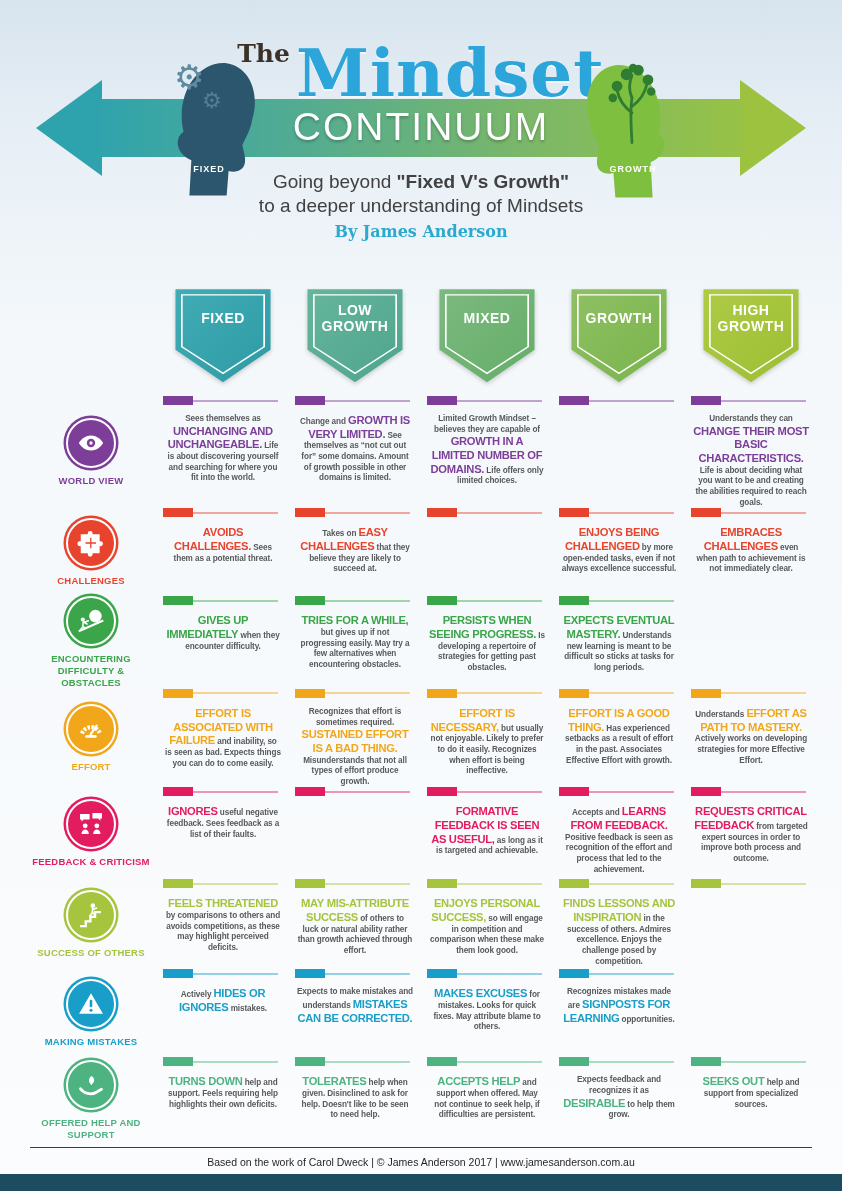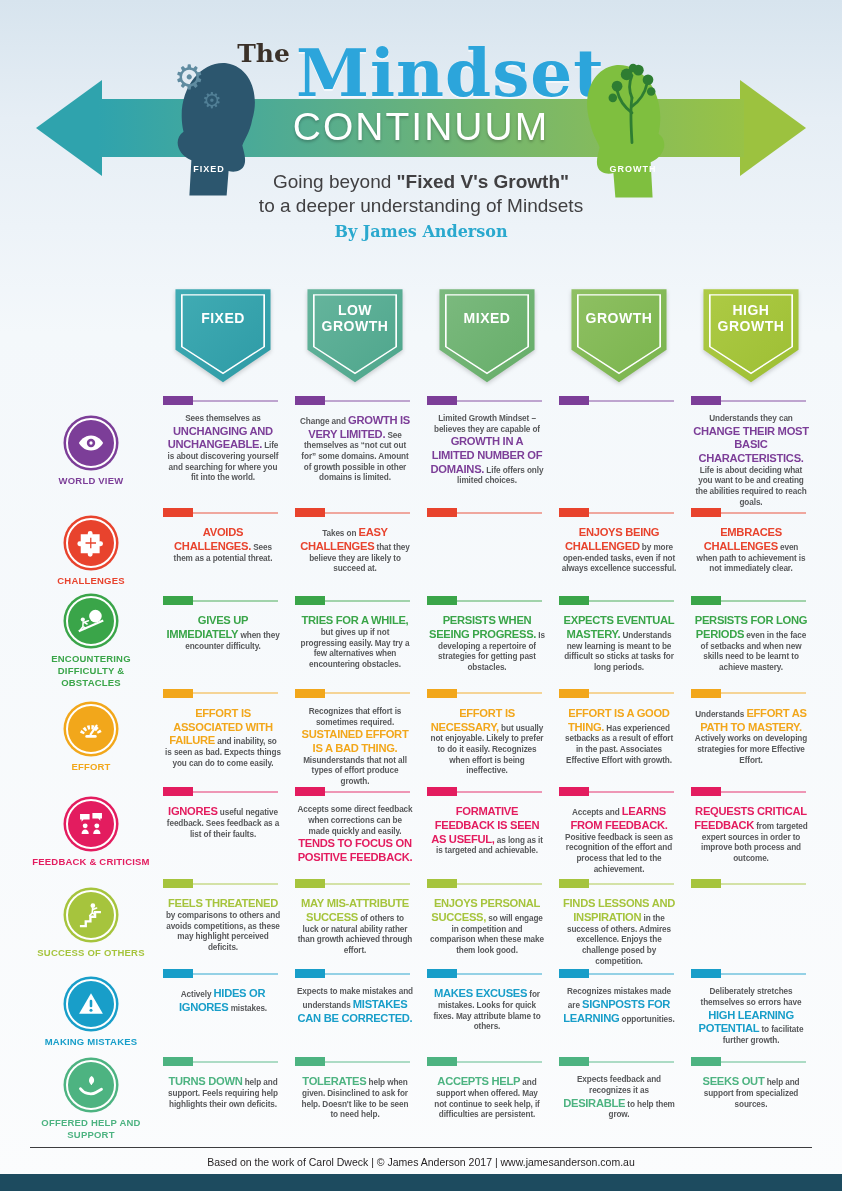--- a/index.html
+++ b/index.html
@@ -321,27 +321,20 @@
           </div>
           <p class="cell-p"><span class="em" style="color:#3aa549">PERSISTS WHEN SEEING PROGRESS.</span> <span class="reg">Is developing a repertoire of strategies for getting past obstacles.</span></p>
         </div>
         <div class="cell">
           <div class="cell-bar">
             <span class="bar-block" style="background:#3aa549"></span>
             <span class="bar-line" style="background:#3aa549"></span>
           </div>
           <p class="cell-p"><span class="em" style="color:#3aa549">EXPECTS EVENTUAL MASTERY.</span> <span class="reg">Understands new learning is meant to be difficult so sticks at tasks for long periods.</span></p>
         </div>
-        <div class="cell">
-          <div class="cell-bar">
-            <span class="bar-block" style="background:#3aa549"></span>
-            <span class="bar-line" style="background:#3aa549"></span>
-          </div>
-          <p class="cell-p"><span class="em" style="color:#3aa549">PERSISTS FOR LONG PERIODS</span> <span class="reg">even in the face of setbacks and when new skills need to be learnt to achieve mastery.</span></p>
-        </div>
       </div>
       <div class="grid-row" style="min-height: 92px;">
         <div class="row-label">
           <div class="icon-circle" style="background:#f2a71b;color:#f2a71b;box-shadow:0 0 0 2.5px #f2a71b">
             <svg viewBox="0 0 24 24">
               <path d="M4.3 15.8a8.2 8.2 0 0 1 15.4 0" fill="none" stroke="#fff" stroke-width="3.6" stroke-dasharray="2.1 1.3"></path>
               <path d="M11.7 16.6 16.8 9.2" stroke="#fff" stroke-width="1.9" stroke-linecap="round"></path>
               <path d="M8.3 18.4h7.4" stroke="#fff" stroke-width="2.4" stroke-linecap="round"></path>
             </svg>
           </div>
@@ -402,21 +395,20 @@
             <span class="bar-block" style="background:#e31c5f"></span>
             <span class="bar-line" style="background:#e31c5f"></span>
           </div>
           <p class="cell-p"><span class="em" style="color:#e31c5f">IGNORES</span> <span class="reg">useful negative feedback. Sees feedback as a list of their faults.</span></p>
         </div>
         <div class="cell">
           <div class="cell-bar">
             <span class="bar-block" style="background:#e31c5f"></span>
             <span class="bar-line" style="background:#e31c5f"></span>
           </div>
-          <p class="cell-p"><span class="reg">Accepts some direct feedback when corrections can be made quickly and easily.</span> <span class="em" style="color:#e31c5f">TENDS TO FOCUS ON POSITIVE FEEDBACK.</span></p>
         </div>
         <div class="cell">
           <div class="cell-bar">
             <span class="bar-block" style="background:#e31c5f"></span>
             <span class="bar-line" style="background:#e31c5f"></span>
           </div>
           <p class="cell-p"><span class="em" style="color:#e31c5f">FORMATIVE FEEDBACK IS SEEN AS USEFUL,</span> <span class="reg">as long as it is targeted and achievable.</span></p>
         </div>
         <div class="cell">
           <div class="cell-bar">
@@ -510,27 +502,20 @@
             <span class="bar-line" style="background:#189ec9"></span>
           </div>
           <p class="cell-p"><span class="em" style="color:#189ec9">MAKES EXCUSES</span> <span class="reg">for mistakes. Looks for quick fixes. May attribute blame to others.</span></p>
         </div>
         <div class="cell">
           <div class="cell-bar">
             <span class="bar-block" style="background:#189ec9"></span>
             <span class="bar-line" style="background:#189ec9"></span>
           </div>
           <p class="cell-p"><span class="reg">Recognizes mistakes made are</span> <span class="em" style="color:#189ec9">SIGNPOSTS FOR LEARNING</span> <span class="reg">opportunities.</span></p>
-        </div>
-        <div class="cell">
-          <div class="cell-bar">
-            <span class="bar-block" style="background:#189ec9"></span>
-            <span class="bar-line" style="background:#189ec9"></span>
-          </div>
-          <p class="cell-p"><span class="reg">Deliberately stretches themselves so errors have</span> <span class="em" style="color:#189ec9">HIGH LEARNING POTENTIAL</span> <span class="reg">to facilitate further growth.</span></p>
         </div>
       </div>
       <div class="grid-row" style="min-height: 86px;">
         <div class="row-label">
           <div class="icon-circle" style="background:#4db381;color:#4db381;box-shadow:0 0 0 2.5px #4db381">
             <svg viewBox="0 0 24 24">
               <path d="M3 15.2c2.6 4 9.2 5.6 13.2 3.2l4.8-2.8" fill="none" stroke="#fff" stroke-width="2.4" stroke-linecap="round"></path>
               <path d="M12.6 4.2c-2.9 1.7-3.1 5.4-.3 7.4 3-1.5 3.3-5.4.3-7.4Z" fill="#fff"></path>
               <path d="M12.3 12c.1-2.3.2-4.5.3-6.6" stroke="#fff" stroke-width=".9"></path>
             </svg>

